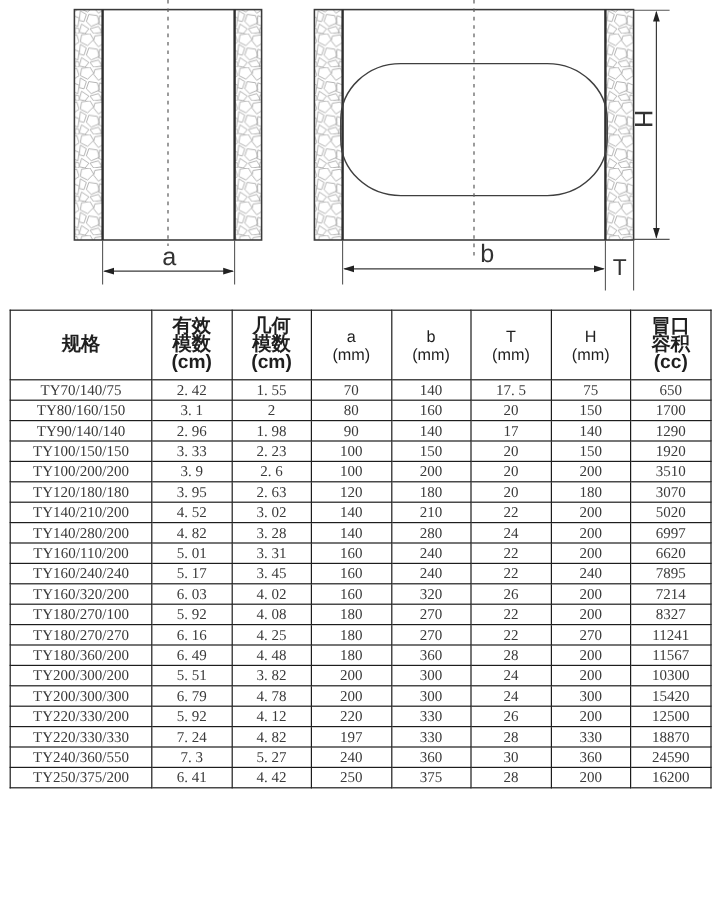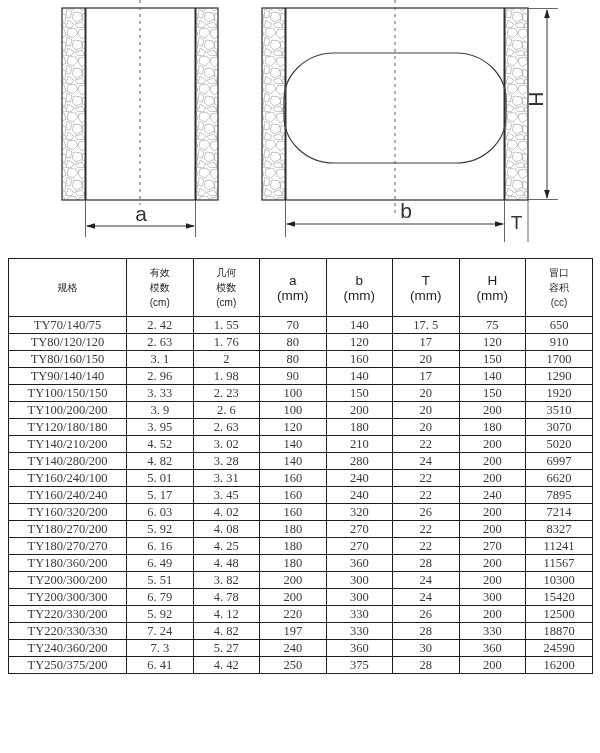--- a/index.html
+++ b/index.html
@@ -20,21 +20,21 @@
   table.spec th, table.spec td{
     border:1px solid #1d1d1d;
     text-align:center;vertical-align:middle;
     padding:0;overflow:hidden;white-space:nowrap;
   }
   table.spec th{
     height:57px;white-space:pre-line;line-height:15px;color:#1f1f1f;
   }
   th.hdr-bold{
     font-family:"Liberation Sans","DejaVu Sans",sans-serif;
-    font-weight:400;font-size:10px;
+    font-weight:700;font-size:16px;
   }
   th.hdr-plain{
     font-family:"Liberation Sans","DejaVu Sans",sans-serif;
     font-weight:400;font-size:13.5px;
   }
   table.spec td{
     height:16px;line-height:16px;font-size:12.5px;color:#3a3a3a;
     font-family:"Liberation Serif","DejaVu Serif",serif;
   }
 </style>
@@ -149,30 +149,20 @@
         <td>TY70/140/75</td>
         <td>2. 42</td>
         <td>1. 55</td>
         <td>70</td>
         <td>140</td>
         <td>17. 5</td>
         <td>75</td>
         <td>650</td>
       </tr>
       <tr>
-        <td>TY80/120/120</td>
-        <td>2. 63</td>
-        <td>1. 76</td>
-        <td>80</td>
-        <td>120</td>
-        <td>17</td>
-        <td>120</td>
-        <td>910</td>
-      </tr>
-      <tr>
         <td>TY80/160/150</td>
         <td>3. 1</td>
         <td>2</td>
         <td>80</td>
         <td>160</td>
         <td>20</td>
         <td>150</td>
         <td>1700</td>
       </tr>
       <tr>
@@ -229,21 +219,21 @@
         <td>TY140/280/200</td>
         <td>4. 82</td>
         <td>3. 28</td>
         <td>140</td>
         <td>280</td>
         <td>24</td>
         <td>200</td>
         <td>6997</td>
       </tr>
       <tr>
-        <td>TY160/240/100</td>
+        <td>TY160/110/200</td>
         <td>5. 01</td>
         <td>3. 31</td>
         <td>160</td>
         <td>240</td>
         <td>22</td>
         <td>200</td>
         <td>6620</td>
       </tr>
       <tr>
         <td>TY160/240/240</td>
@@ -259,21 +249,21 @@
         <td>TY160/320/200</td>
         <td>6. 03</td>
         <td>4. 02</td>
         <td>160</td>
         <td>320</td>
         <td>26</td>
         <td>200</td>
         <td>7214</td>
       </tr>
       <tr>
-        <td>TY180/270/200</td>
+        <td>TY180/270/100</td>
         <td>5. 92</td>
         <td>4. 08</td>
         <td>180</td>
         <td>270</td>
         <td>22</td>
         <td>200</td>
         <td>8327</td>
       </tr>
       <tr>
         <td>TY180/270/270</td>
@@ -329,21 +319,21 @@
         <td>TY220/330/330</td>
         <td>7. 24</td>
         <td>4. 82</td>
         <td>197</td>
         <td>330</td>
         <td>28</td>
         <td>330</td>
         <td>18870</td>
       </tr>
       <tr>
-        <td>TY240/360/200</td>
+        <td>TY240/360/550</td>
         <td>7. 3</td>
         <td>5. 27</td>
         <td>240</td>
         <td>360</td>
         <td>30</td>
         <td>360</td>
         <td>24590</td>
       </tr>
       <tr>
         <td>TY250/375/200</td>

